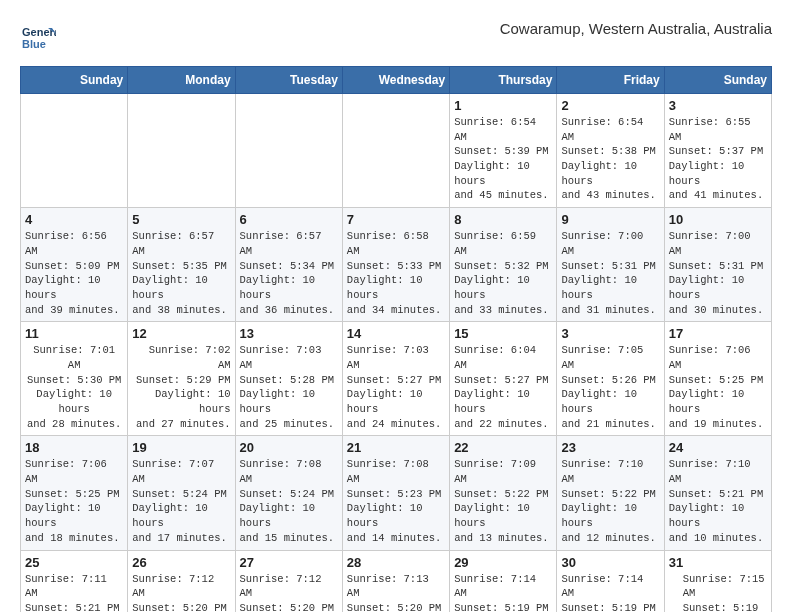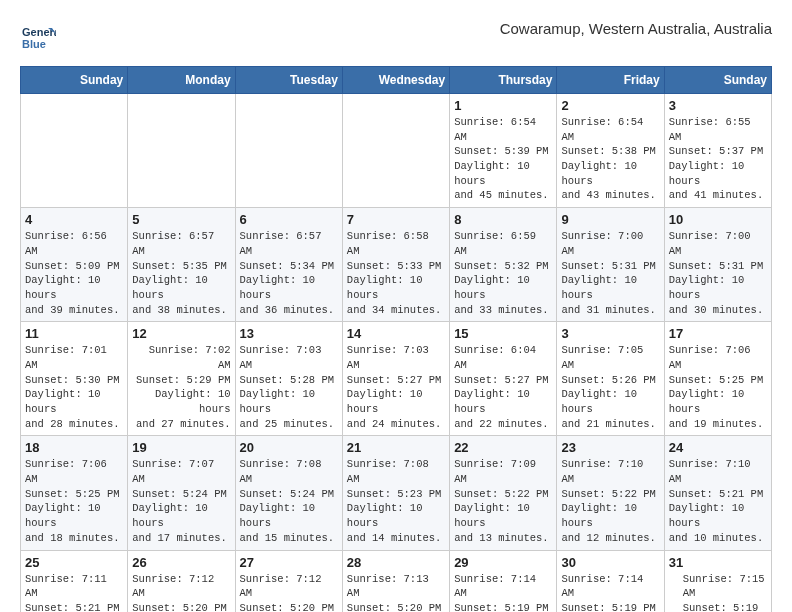--- a/index.html
+++ b/index.html
@@ -185,21 +185,21 @@
           <span class="day-num">10</span>
           <div class="day-info" style="white-space: pre-line;">Sunrise: 7:00 AM
 Sunset: 5:31 PM
 Daylight: 10 hours
 and 30 minutes.</div>
         </td>
       </tr>
       <tr>
         <td>
           <span class="day-num">11</span>
-          <div class="day-info" style="white-space: pre-line;">Sunrise: 7:01 AM
+          <div class="day-info" style="white-space: pre-line; text-align: center;">Sunrise: 7:01 AM
 Sunset: 5:30 PM
 Daylight: 10 hours
 and 28 minutes.</div>
         </td>
         <td>
           <span class="day-num">12</span>
           <div class="day-info" style="white-space: pre-line; text-align: right;">Sunrise: 7:02 AM
 Sunset: 5:29 PM
 Daylight: 10 hours
 and 27 minutes.</div>

